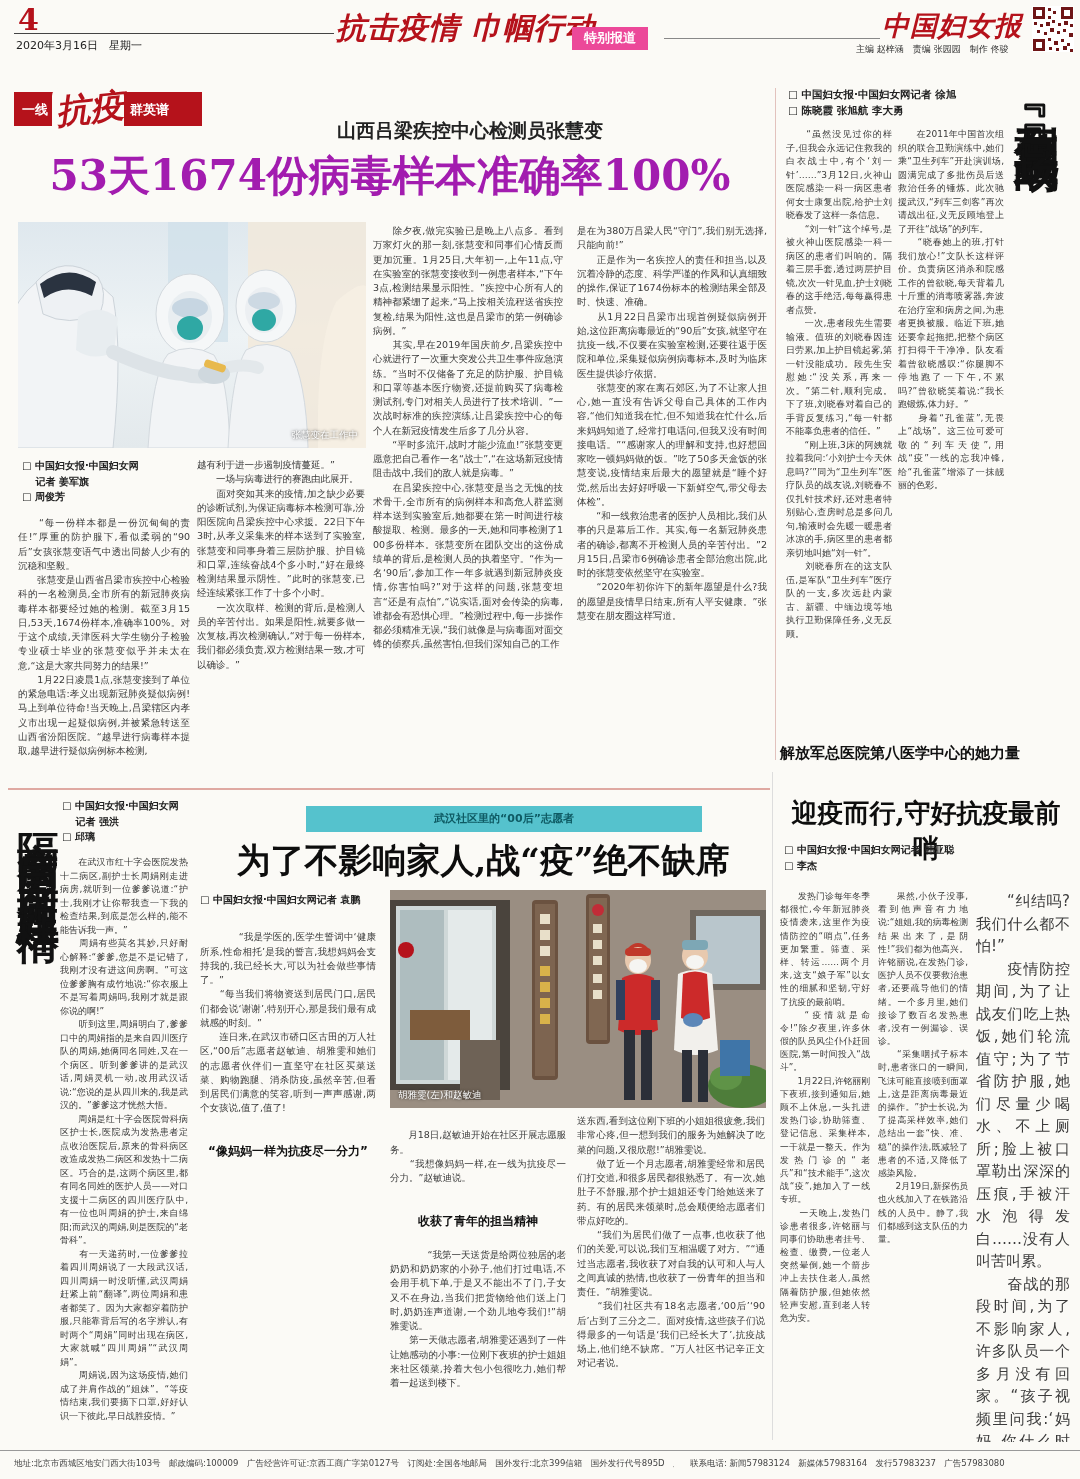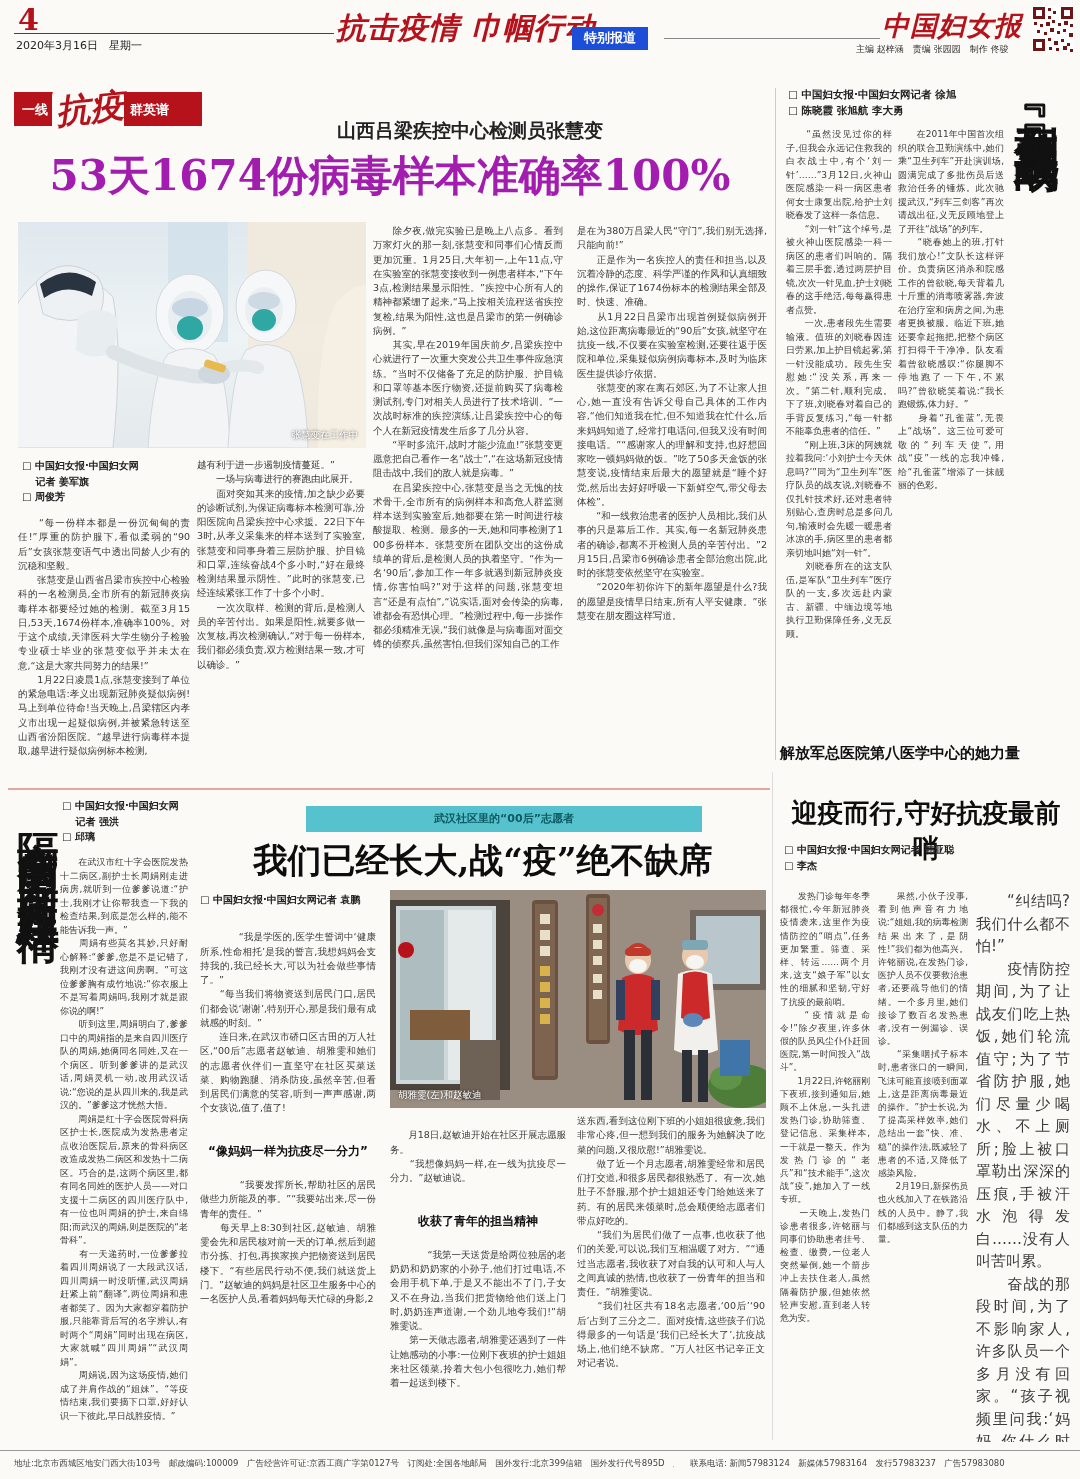--- a/index.html
+++ b/index.html
@@ -21,21 +21,21 @@
 <body>
 
 <div id="page">
 
   <div class="abs" style="left:0;top:0;width:1080px;height:64px;">
     <div class="abs" style="left:18px;top:2px;font-size:30px;font-weight:bold;color:#b5121b;font-family:'DejaVu Serif',serif;">4</div>
     <div class="rule" style="left:14px;top:33px;width:320px;height:1px;background:#444;"></div>
     <div class="abs" style="left:16px;top:38px;font-size:11px;color:#222;">2020年3月16日　星期一</div>
 
     <div class="abs" style="left:336px;top:8px;font-size:30px;font-weight:bold;font-style:italic;color:#b5121b;letter-spacing:1px;">抗击疫情 巾帼行动</div>
-    <div class="abs" style="left:572px;top:27px;background:#1d4ed8;color:#fff;font-size:13px;font-weight:bold;padding:2px 12px 3px 12px;">特别报道</div>
+    <div class="abs" style="left:572px;top:27px;background:#ec4899;color:#fff;font-size:13px;font-weight:bold;padding:2px 12px 3px 12px;">特别报道</div>
     <div class="rule" style="left:664px;top:38px;width:216px;height:1px;background:#888;"></div>
 
     <div class="abs serif" style="left:882px;top:8px;font-size:27px;font-weight:bold;font-style:italic;color:#b5121b;letter-spacing:1px;">中国妇女报</div>
     <div class="abs" style="left:856px;top:43px;font-size:9px;color:#333;">主编 赵梓涵　责编 张园园　制作 佟骏</div>
 
     <svg class="abs" style="left:1032px;top:6px;" width="42" height="46" viewBox="0 0 42 46">
       <rect width="42" height="46" fill="#fff"></rect>
       <g fill="#6e1516">
         <rect x="1" y="1" width="12" height="12"></rect>
           <rect x="29" y="1" width="12" height="12"></rect>
@@ -175,30 +175,28 @@
 　　听到这里,周娟明白了,爹爹口中的周娟指的是来自四川医疗队的周娟,她俩同名同姓,又在一个病区。听到爹爹讲的是武汉话,周娟灵机一动,改用武汉话说:“您说的是从四川来的,我是武汉的。”爹爹这才恍然大悟。
 　　周娟是红十字会医院骨科病区护士长,医院成为发热患者定点收治医院后,原来的骨科病区改造成发热二病区和发热十二病区。巧合的是,这两个病区里,都有同名同姓的医护人员——对口支援十二病区的四川医疗队中,有一位也叫周娟的护士,来自绵阳;而武汉的周娟,则是医院的“老骨科”。
 　　有一天递药时,一位爹爹拉着四川周娟说了一大段武汉话,四川周娟一时没听懂,武汉周娟赶紧上前“翻译”,两位周娟和患者都笑了。因为大家都穿着防护服,只能靠背后写的名字辨认,有时两个“周娟”同时出现在病区,大家就喊“四川周娟”“武汉周娟”。
 　　周娟说,因为这场疫情,她们成了并肩作战的“姐妹”。“等疫情结束,我们要摘下口罩,好好认识一下彼此,早日战胜疫情。”</div>
   </div>
 
   <div>
     <div class="abs" style="left:306px;top:806px;width:396px;height:26px;background:#55c2cd;">
       <div style="text-align:center;font-size:11px;font-weight:bold;color:#0e5a63;line-height:26px;">武汉社区里的“00后”志愿者</div>
     </div>
-    <div class="abs serif" style="left:200px;top:838px;width:566px;text-align:center;font-size:34px;font-weight:bold;color:#0d0d0d;">我们已经长大,战“疫”绝不缺席</div>
+    <div class="abs serif" style="left:200px;top:838px;width:566px;text-align:center;font-size:34px;font-weight:bold;color:#0d0d0d;">为了不影响家人,战“疫”绝不缺席</div>
     <div class="byline" style="left:200px;top:892px;width:220px;font-size:10px;">□ 中国妇女报·中国妇女网记者 袁鹏</div>
 
     <div class="col" style="left:200px;top:916px;width:176px;height:526px;">
       <span>　　“我是学医的,医学生誓词中‘健康所系,性命相托’是我的誓言,我想妈妈会支持我的,我已经长大,可以为社会做些事情了。”
 　　“每当我们将物资送到居民门口,居民们都会说‘谢谢’,特别开心,那是我们最有成就感的时刻。”
 　　连日来,在武汉市硚口区古田的万人社区,“00后”志愿者赵敏迪、胡雅雯和她们的志愿者伙伴们一直坚守在社区买菜送菜、购物跑腿、消杀防疫,虽然辛苦,但看到居民们满意的笑容,听到一声声感谢,两个女孩说,值了,值了!</span>
       <span class="subhead">“像妈妈一样为抗疫尽一分力”</span>
-      <span>　　“我要发挥所长,帮助社区的居民做些力所能及的事。”“我要站出来,尽一份青年的责任。”
-　　每天早上8:30到社区,赵敏迪、胡雅雯会先和居民核对前一天的订单,然后到超市分拣、打包,再挨家挨户把物资送到居民楼下。“有些居民行动不便,我们就送货上门。”赵敏迪的妈妈是社区卫生服务中心的一名医护人员,看着妈妈每天忙碌的身影,2</span>
     </div>
 
     <div class="abs" style="left:390px;top:890px;width:376px;height:218px;overflow:hidden;">
       <svg width="376" height="218" viewBox="0 0 376 218">
         <rect width="376" height="218" fill="#8d8176"></rect>
         <rect x="0" y="0" width="376" height="218" fill="#9a8e82"></rect>
         <rect x="300" y="20" width="76" height="80" fill="#6f675e"></rect>
         <rect x="306" y="26" width="64" height="68" fill="#b9c6cc"></rect>
         <rect x="0" y="10" width="120" height="190" fill="#4a443d"></rect>
         <rect x="6" y="16" width="100" height="178" fill="#cfd8d8"></rect>

